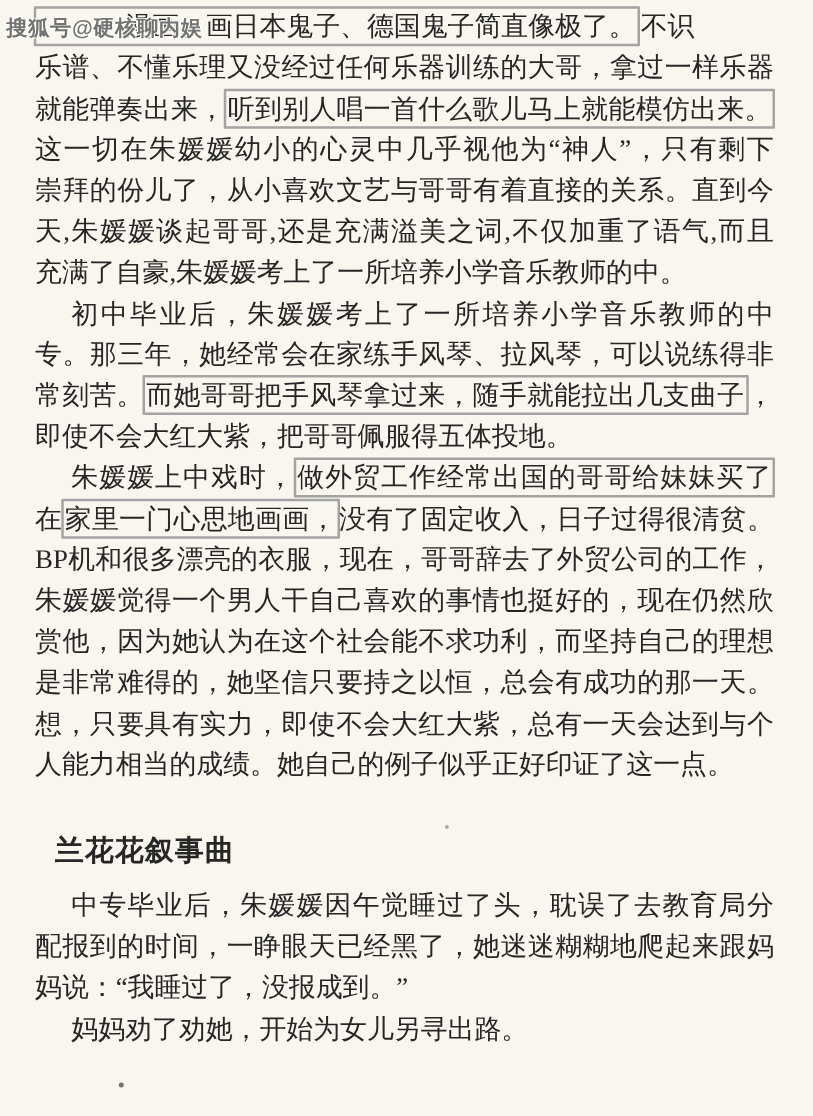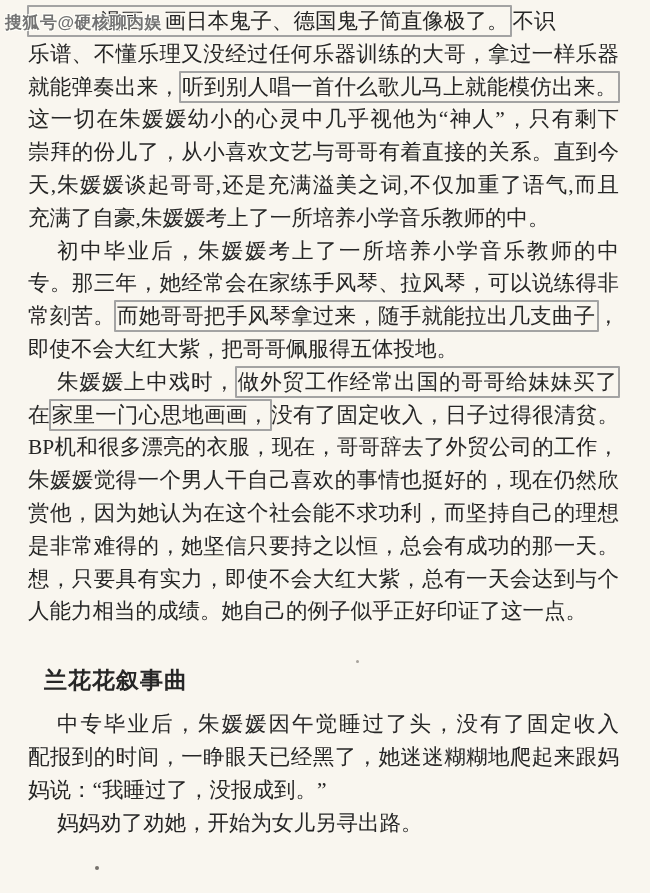--- a/index.html
+++ b/index.html
@@ -96,21 +96,21 @@
       <div class="line justify"><span><span>在</span></span><span class="redbox"><span>家里一门心思地画画，</span></span><span><span>没有了固定收入，日子过得很清贫。</span></span></div>
       <div class="line justify"><span><span>BP机和很多漂亮的衣服，现在，哥哥辞去了外贸公司的工作，</span></span></div>
       <div class="line justify"><span><span>朱媛媛觉得一个男人干自己喜欢的事情也挺好的，现在仍然欣</span></span></div>
       <div class="line justify"><span><span>赏他，因为她认为在这个社会能不求功利，而坚持自己的理想</span></span></div>
       <div class="line justify"><span><span>是非常难得的，她坚信只要持之以恒，总会有成功的那一天。</span></span></div>
       <div class="line justify"><span><span>想，只要具有实力，即使不会大红大紫，总有一天会达到与个</span></span></div>
       <div class="line"><span><span>人能力相当的成绩。她自己的例子似乎正好印证了这一点。</span></span></div>
     </div>
     <div class="heading">兰花花叙事曲</div>
     <div>
-      <div class="line justify indent"><span><span>中专毕业后，朱媛媛因午觉睡过了头，没有了固定收入</span></span></div>
+      <div class="line justify indent"><span><span>中专毕业后，朱媛媛因午觉睡过了头，耽误了去教育局分</span></span></div>
       <div class="line justify"><span><span>配报到的时间，一睁眼天已经黑了，她迷迷糊糊地爬起来跟妈</span></span></div>
       <div class="line"><span><span>妈说：“我睡过了，没报成到。”</span></span></div>
       <div class="line indent"><span><span>妈妈劝了劝她，开始为女儿另寻出路。</span></span></div>
     </div>
   </div>
 
 <div class="speck s1"></div>
 <div class="speck s2"></div>
 
 </body></html>

